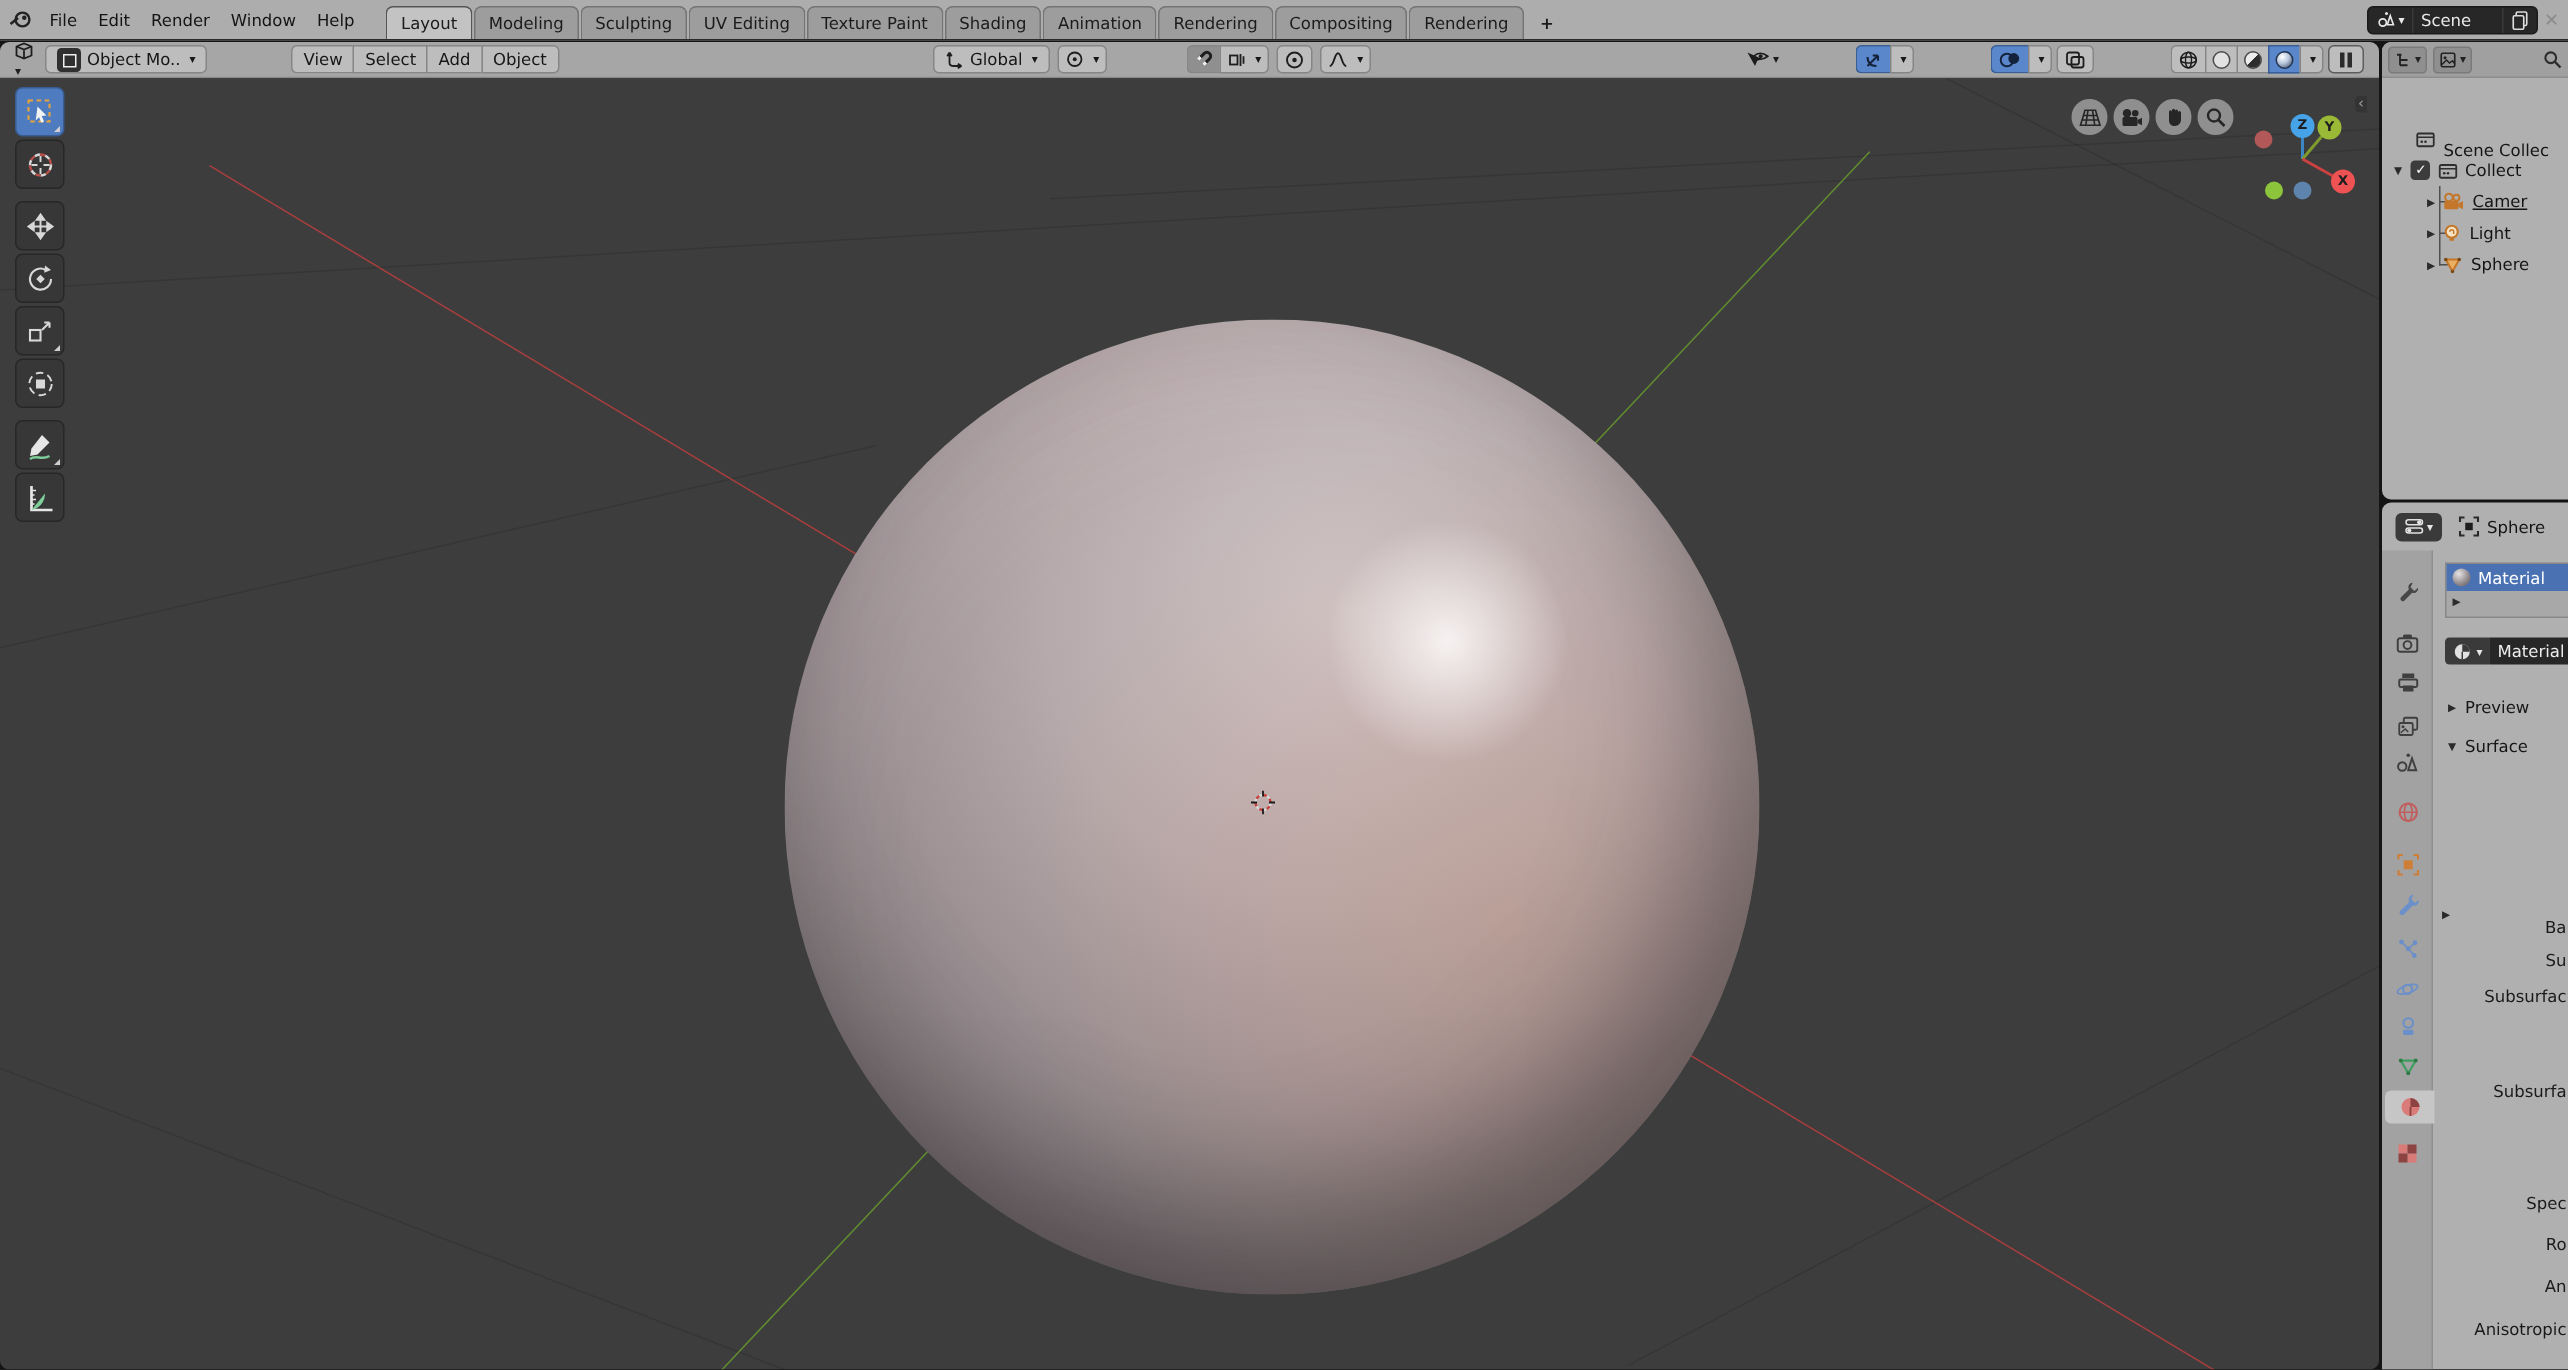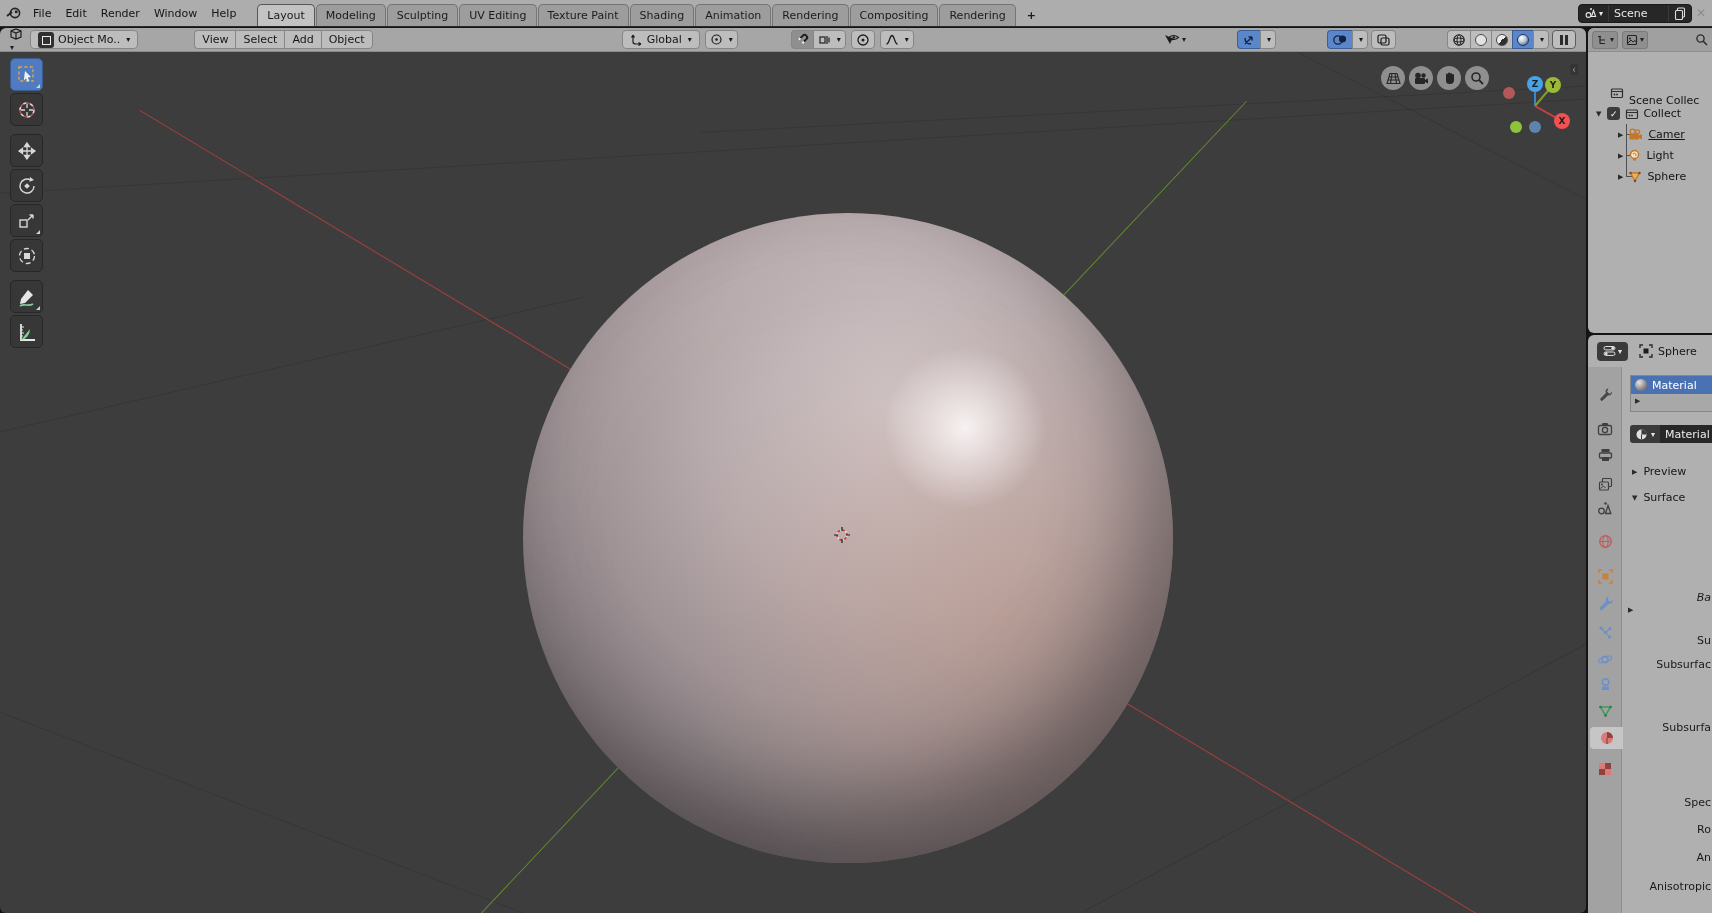--- a/index.html
+++ b/index.html
@@ -633,21 +633,21 @@
     <div class="panel-hdr" style="top:130px;">
       <span class="tri">▶</span>
       <span>Preview</span>
     </div>
     <div class="panel-hdr" style="top:156px;">
       <span class="tri">▼</span>
       <span>Surface</span>
     </div>
 
     <span id="base-expand">▶</span>
-    <span class="plabel" style="top:256px;font-style:italic;">Ba</span>
+    <span class="plabel" style="top:277px;">Ba</span>
     <span class="plabel" style="top:299px;">Su</span>
     <span class="plabel" style="top:323px;">Subsurfac</span>
     <span class="plabel" style="top:386px;">Subsurfa</span>
     <span class="plabel" style="top:461px;">Spec</span>
     <span class="plabel" style="top:488px;">Ro</span>
     <span class="plabel" style="top:516px;">An</span>
     <span class="plabel" style="top:545px;">Anisotropic</span>
   </div>
 
 </div>

